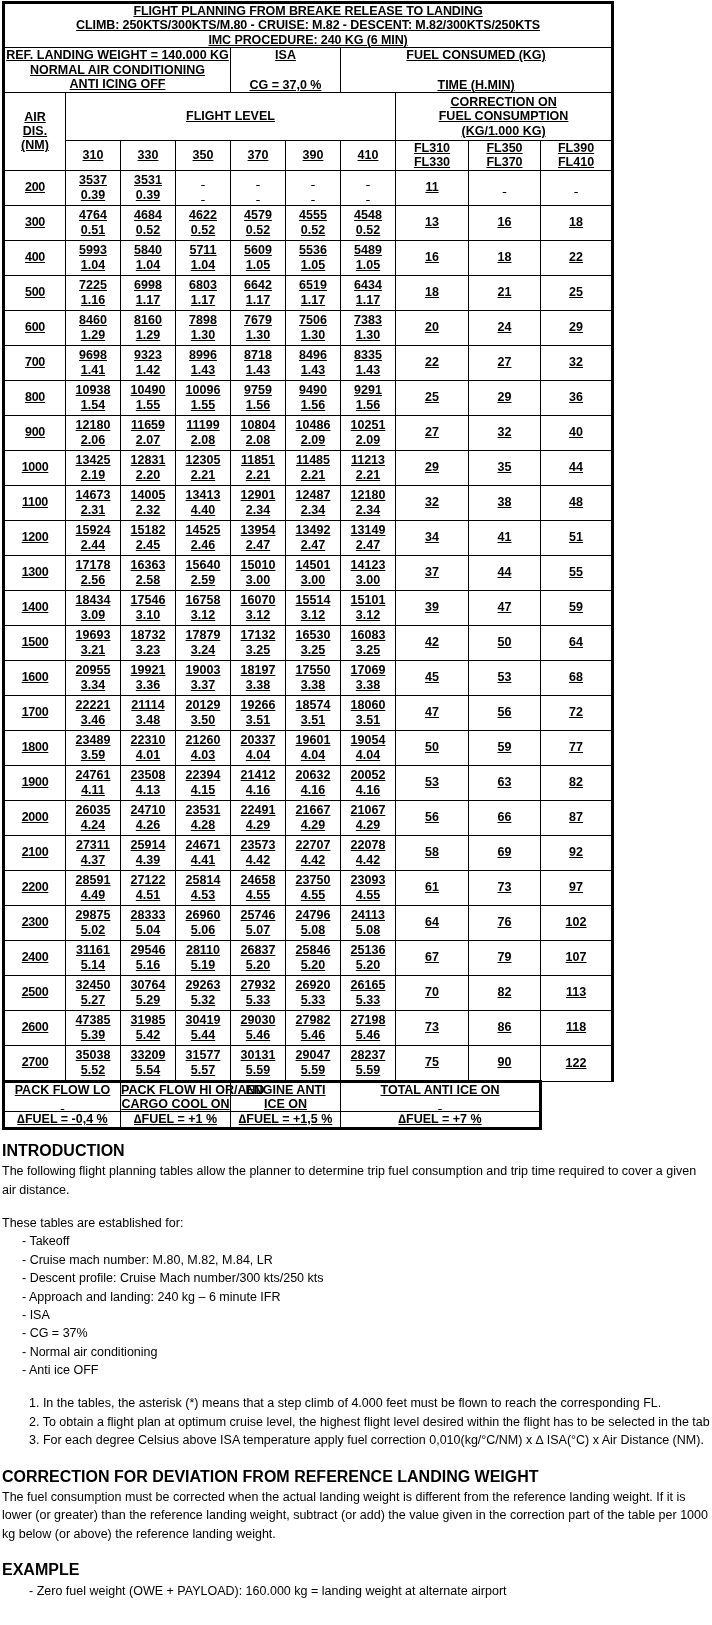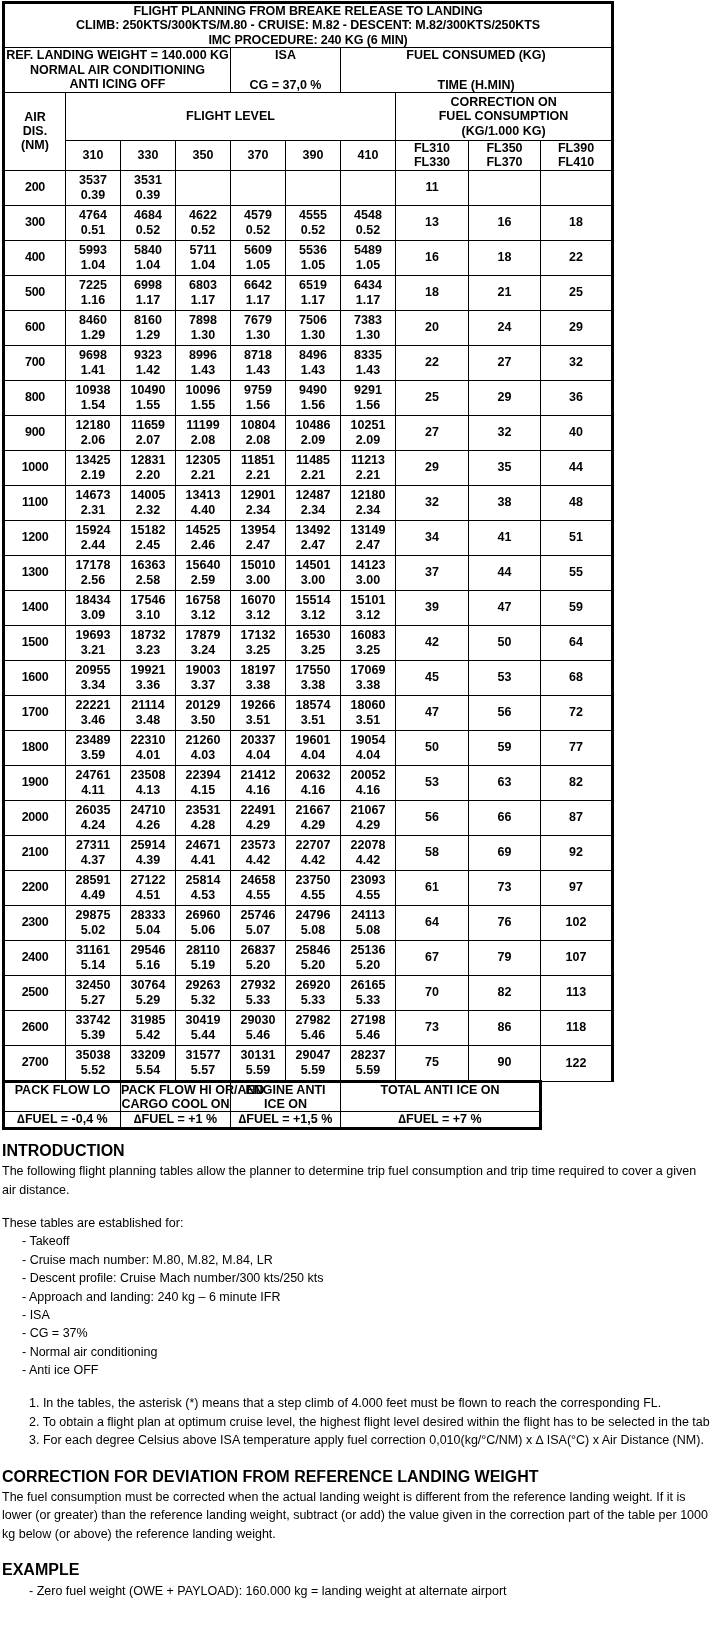--- a/index.html
+++ b/index.html
@@ -18,20 +18,21 @@
     position: relative;
     overflow: hidden;
   }
 
   
   table.fp {
     border-collapse: collapse;
     width: 576px;
     margin: 1px 0 0 2px;
     table-layout: fixed;
+    text-decoration: underline;
   }
   table.fp td, table.fp th {
     border: 1px solid #000;
     padding: 0;
     font-weight: bold;
     text-align: center;
     vertical-align: middle;
     font-size: 12.5px;
     line-height: 1.15;
   }
@@ -950,21 +951,21 @@
             <span class="fuel">26165</span>
             <span class="time">5.33</span>
           </td>
           <td class="corr">70</td>
           <td class="corr">82</td>
           <td class="corr thick-r">113</td>
         </tr>
         <tr>
           <td class="dist thick-l">2600</td>
           <td class="val">
-            <span class="fuel">33742</span>
+            <span class="fuel">47385</span>
             <span class="time">5.39</span>
           </td>
           <td class="val">
             <span class="fuel">31985</span>
             <span class="time">5.42</span>
           </td>
           <td class="val">
             <span class="fuel">30419</span>
             <span class="time">5.44</span>
           </td>

